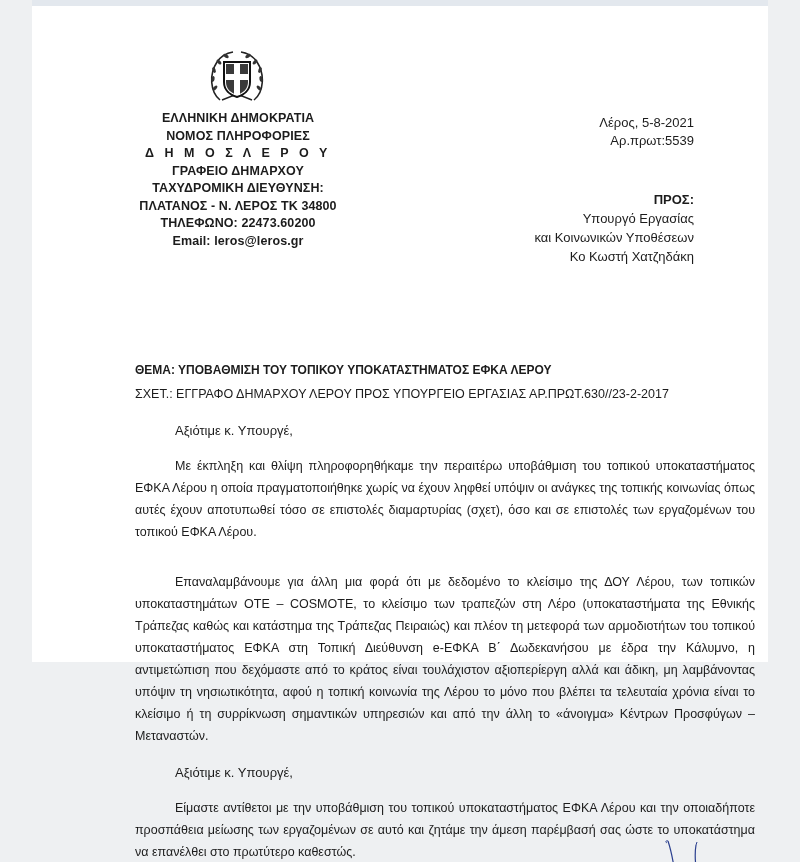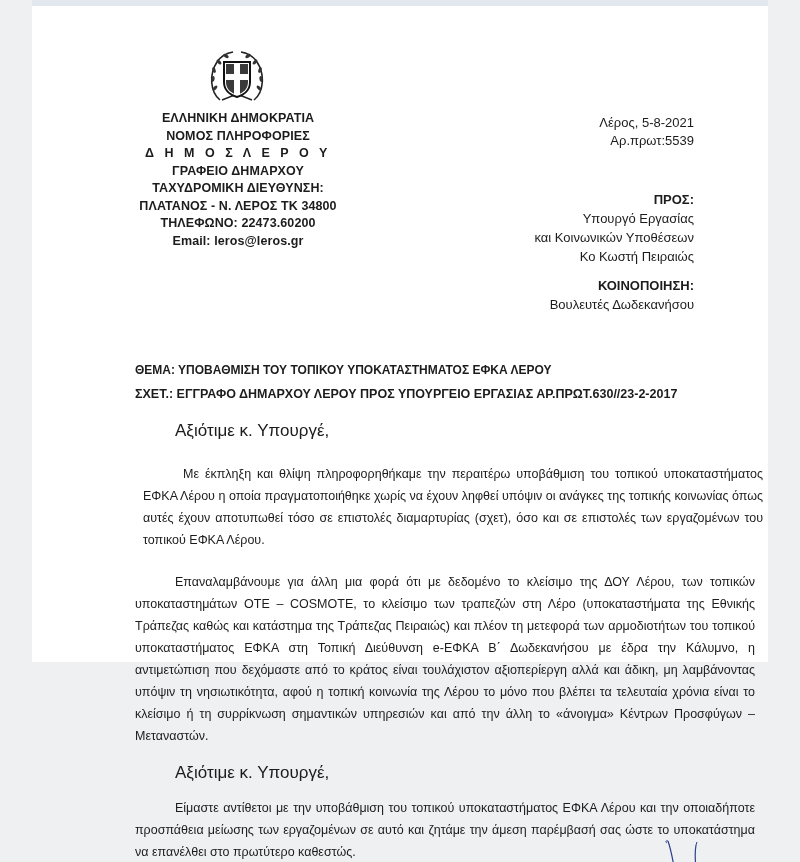--- a/index.html
+++ b/index.html
@@ -39,25 +39,25 @@
   .cc {
     position: absolute; right: 74px; top: 270px; text-align: right;
     font-size: 13px; line-height: 19px;
   }
   .cc .lbl { font-weight: bold; }
   .subject {
     position: absolute; left: 103px; top: 356px; font-weight: bold;
     font-size: 12px; line-height: 16px;
   }
   .reference {
-    position: absolute; left: 103px; top: 380px; font-weight: bold;
+    position: absolute; left: 103px; top: 380px; font-weight: normal;
     font-size: 12.5px; line-height: 16px;
   }
   .greeting {
-    position: absolute; left: 143px; font-size: 17px; line-height: 16px;
+    position: absolute; left: 143px; font-size: 13px; line-height: 16px;
   }
   .para {
     position: absolute; left: 103px; width: 620px;
     font-size: 12.5px; line-height: 22px;
     text-align: justify; text-indent: 40px;
   }
   .signature {
     position: absolute; left: 632px; top: 833px; width: 40px; height: 29px;
   }
 </style>
@@ -108,34 +108,30 @@
 
   <div class="dateblock">
     <div>Λέρος,  5-8-2021</div>
     <div>Αρ.πρωτ:5539</div>
   </div>
 
   <div class="recipient">
     <div class="lbl">ΠΡΟΣ:</div>
     <div>Υπουργό Εργασίας</div>
     <div>και Κοινωνικών Υποθέσεων</div>
-    <div>Κο Κωστή Πειραιώς</div>
+    <div>Κο Κωστή Χατζηδάκη</div>
   </div>
 
-  <div class="cc">
-    <div class="lbl">ΚΟΙΝΟΠΟΙΗΣΗ:</div>
-    <div>Βουλευτές Δωδεκανήσου</div>
-  </div>
 
   <div class="subject">ΘΕΜΑ: ΥΠΟΒΑΘΜΙΣΗ ΤΟΥ ΤΟΠΙΚΟΥ ΥΠΟΚΑΤΑΣΤΗΜΑΤΟΣ ΕΦΚΑ ΛΕΡΟΥ</div>
   <div class="reference">ΣΧΕΤ.: ΕΓΓΡΑΦΟ ΔΗΜΑΡΧΟΥ ΛΕΡΟΥ ΠΡΟΣ ΥΠΟΥΡΓΕΙΟ ΕΡΓΑΣΙΑΣ ΑΡ.ΠΡΩΤ.630//23-2-2017</div>
 
   <div class="greeting" style="top:417px;">Αξιότιμε κ. Υπουργέ,</div>
 
-  <p class="para" style="top:449px; margin:8px;">Με έκπληξη και θλίψη πληροφορηθήκαμε την περαιτέρω υποβάθμιση του τοπικού υποκαταστήματος ΕΦΚΑ Λέρου η οποία πραγματοποιήθηκε χωρίς να έχουν ληφθεί υπόψιν οι ανάγκες της τοπικής κοινωνίας όπως αυτές έχουν αποτυπωθεί τόσο σε επιστολές διαμαρτυρίας (σχετ), όσο και σε επιστολές των εργαζομένων του τοπικού ΕΦΚΑ Λέρου.</p>
+  <p class="para" style="top:449px; margin:0;">Με έκπληξη και θλίψη πληροφορηθήκαμε την περαιτέρω υποβάθμιση του τοπικού υποκαταστήματος ΕΦΚΑ Λέρου η οποία πραγματοποιήθηκε χωρίς να έχουν ληφθεί υπόψιν οι ανάγκες της τοπικής κοινωνίας όπως αυτές έχουν αποτυπωθεί τόσο σε επιστολές διαμαρτυρίας (σχετ), όσο και σε επιστολές των εργαζομένων του τοπικού ΕΦΚΑ Λέρου.</p>
 
   <p class="para" style="top:565px; margin:0;">Επαναλαμβάνουμε για άλλη μια φορά ότι με δεδομένο το κλείσιμο της ΔΟΥ Λέρου, των τοπικών υποκαταστημάτων ΟΤΕ – COSMOTE, το κλείσιμο των τραπεζών στη Λέρο (υποκαταστήματα της Εθνικής Τράπεζας καθώς και κατάστημα της Τράπεζας Πειραιώς) και πλέον τη μετεφορά των αρμοδιοτήτων του τοπικού υποκαταστήματος ΕΦΚΑ στη Τοπική Διεύθυνση e-ΕΦΚΑ Β΄ Δωδεκανήσου με έδρα την Κάλυμνο, η αντιμετώπιση που δεχόμαστε από το κράτος είναι τουλάχιστον αξιοπερίεργη αλλά και άδικη, μη λαμβάνοντας υπόψιν τη νησιωτικότητα, αφού η τοπική κοινωνία της Λέρου το μόνο που βλέπει τα τελευταία χρόνια είναι το κλείσιμο ή τη συρρίκνωση σημαντικών υπηρεσιών και από την άλλη το «άνοιγμα» Κέντρων Προσφύγων – Μεταναστών.</p>
 
   <div class="greeting" style="top:759px;">Αξιότιμε κ. Υπουργέ,</div>
 
   <p class="para" style="top:791px; margin:0;">Είμαστε αντίθετοι με την υποβάθμιση του  τοπικού υποκαταστήματος ΕΦΚΑ Λέρου και την οποιαδήποτε προσπάθεια μείωσης των εργαζομένων σε αυτό και ζητάμε την άμεση παρέμβασή σας ώστε το υποκατάστημα να επανέλθει στο πρωτύτερο καθεστώς.</p>
 
   <svg class="signature" viewBox="0 0 40 29">
     <path d="M4 2 C6 8 8 16 10 28" fill="none" stroke="#2a3f8f" stroke-width="1.2"></path>
     <path d="M4 2 C2 1 1 3 3 4" fill="none" stroke="#2a3f8f" stroke-width="1"></path>

